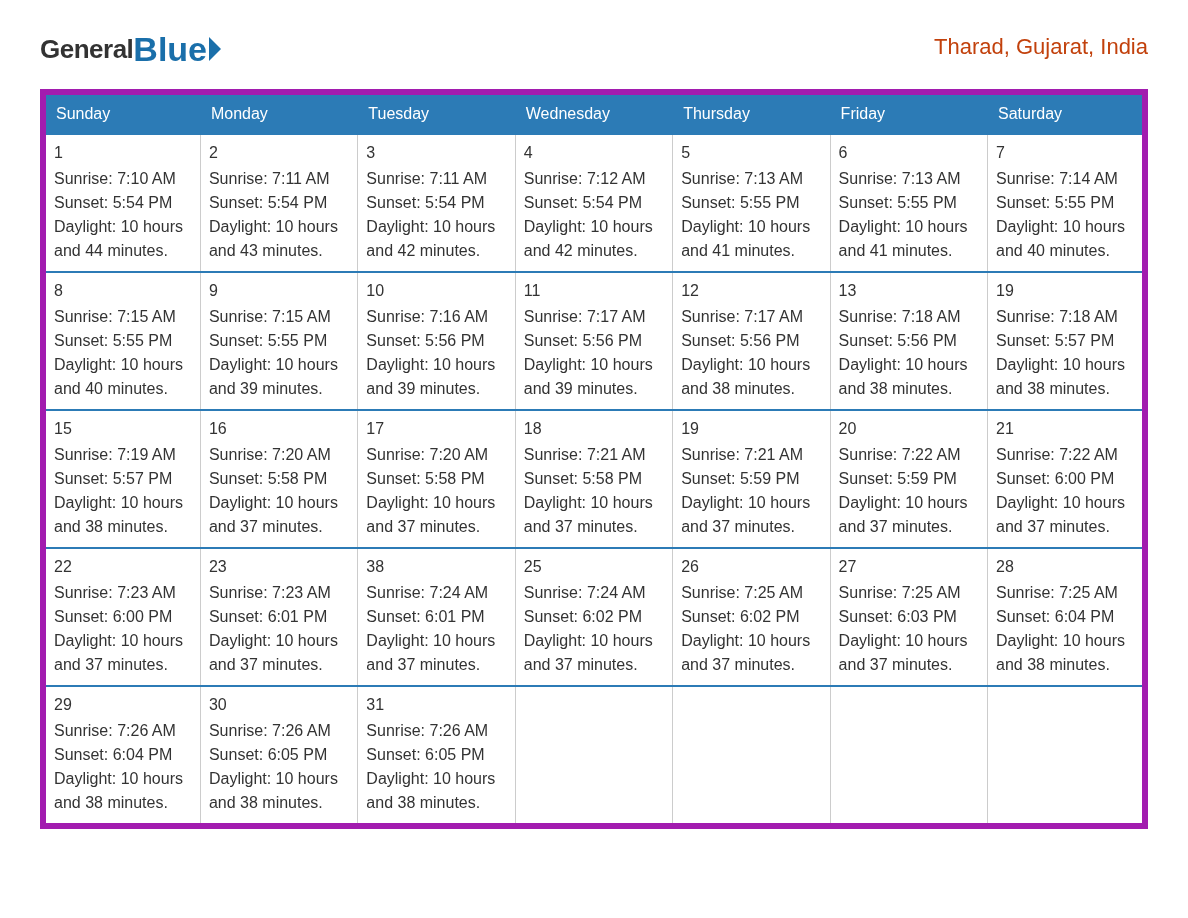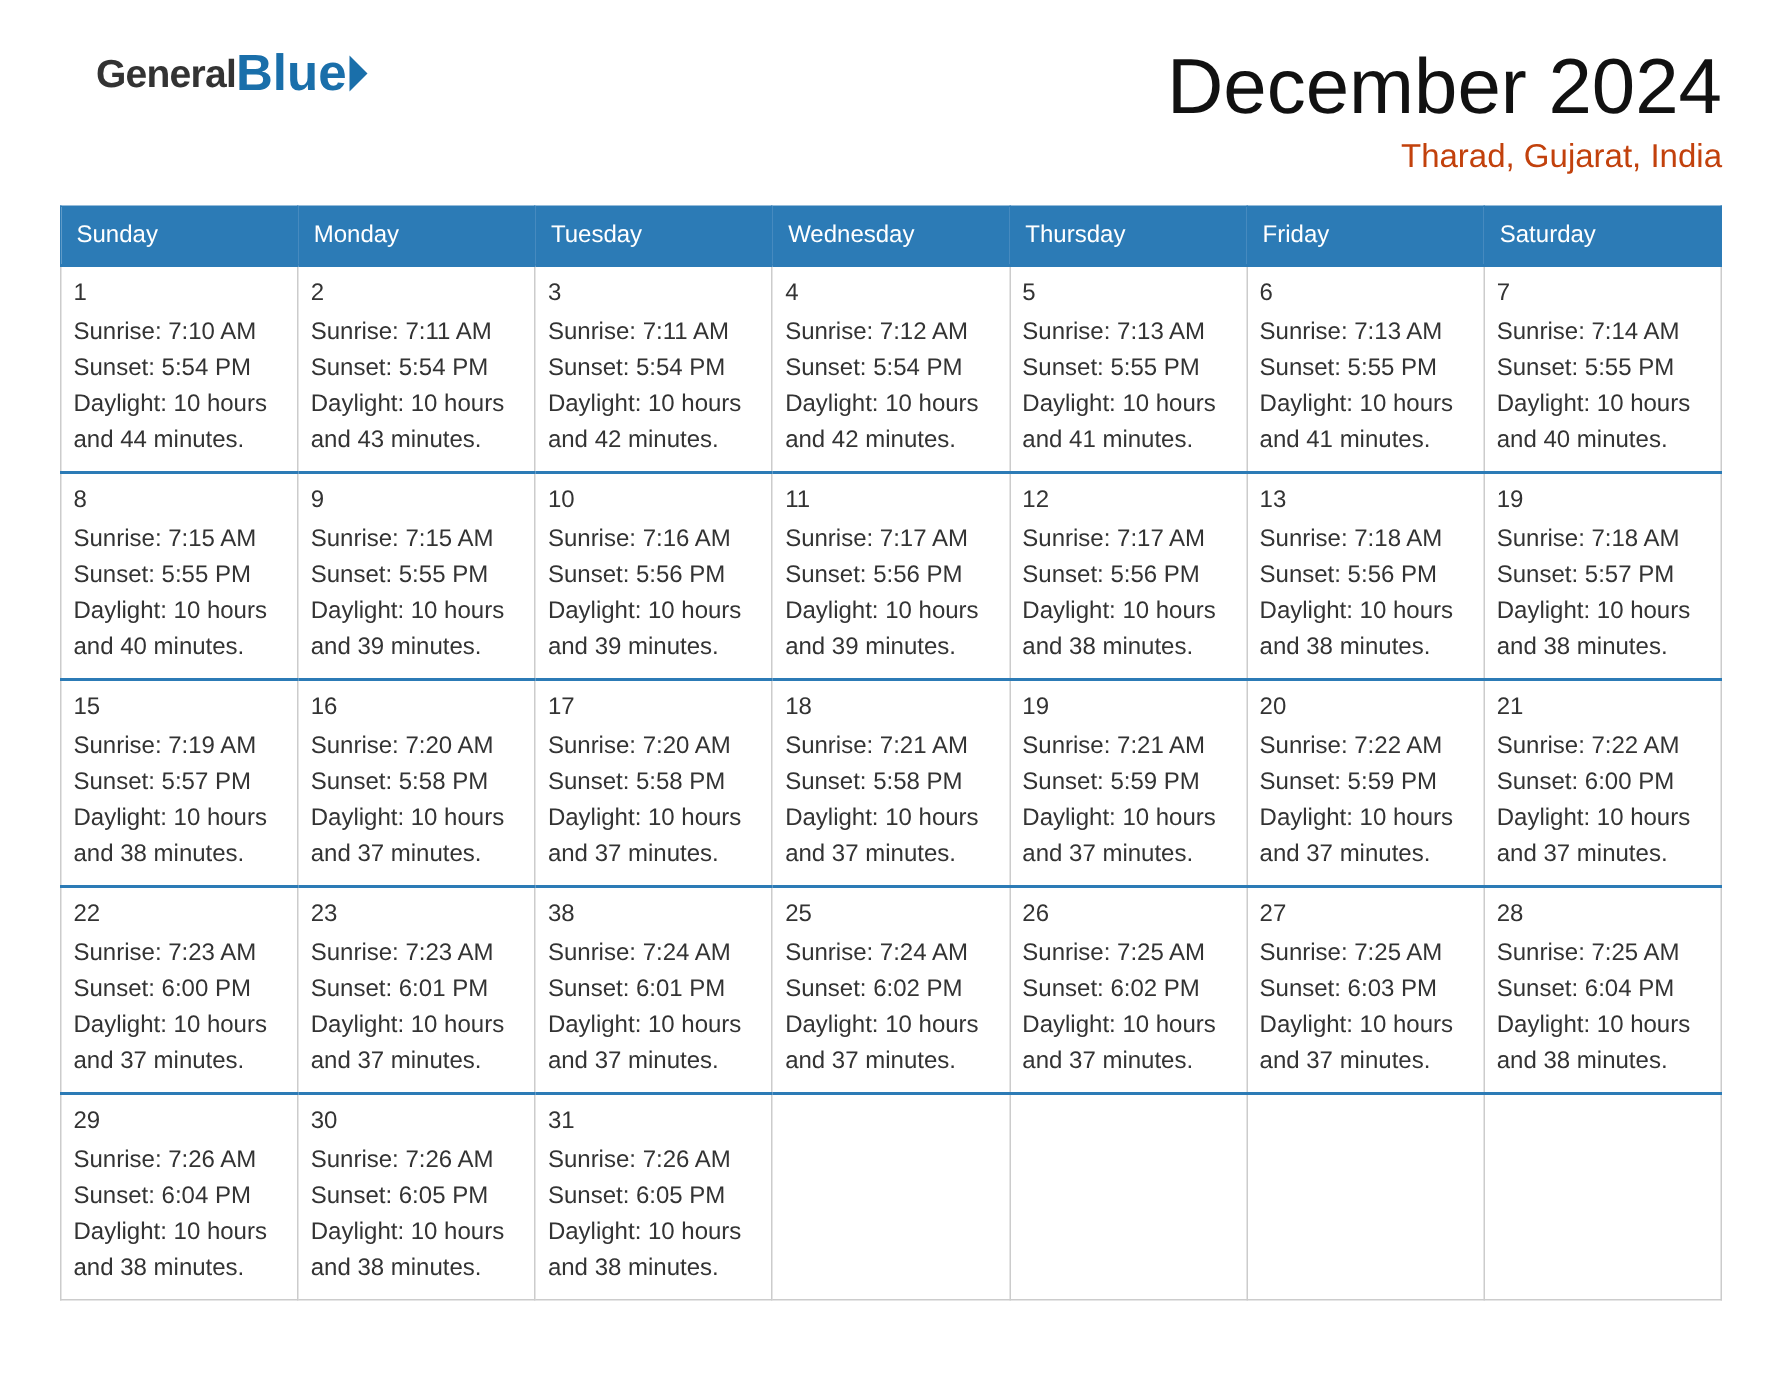--- a/index.html
+++ b/index.html
@@ -17,21 +17,20 @@
     }
     .logo {
       display: flex;
       flex-direction: column;
       align-items: flex-start;
     }
     .logo-text {
       display: flex;
       align-items: center;
       gap: 0;
-      margin-left: 24px;
     }
     .logo-general {
       font-size: 26px;
       font-weight: bold;
       color: #333;
       letter-spacing: -0.5px;
     }
     .logo-blue-part {
       display: flex;
       align-items: center;
@@ -60,21 +59,21 @@
       line-height: 1.1;
     }
     .location-title {
       font-size: 22px;
       color: #c2410c;
       margin-top: 4px;
     }
     .calendar {
       width: 100%;
       border-collapse: collapse;
-      border: 1px solid #a21caf;
+      border: 6px solid #a21caf;
     }
     .calendar th {
       background-color: #2c7bb6;
       color: #fff;
       padding: 10px 10px;
       text-align: left;
       font-size: 16px;
       font-weight: normal;
       border: 1px solid #2c7bb6;
     }
@@ -110,21 +109,20 @@
   <div class="logo">
     <div class="logo-text">
       <span class="logo-general">General</span>
       <div class="logo-blue-part">
         <span class="logo-blue-text">Blue</span>
         <div class="logo-triangle"></div>
       </div>
     </div>
   </div>
   <div class="title-block">
-    <div class="month-title">December 2024</div>
     <div class="location-title">Tharad, Gujarat, India</div>
   </div>
 </div>
 
 <table class="calendar">
   <thead>
     <tr>
     <th>Sunday</th>
         <th>Monday</th>
         <th>Tuesday</th>

